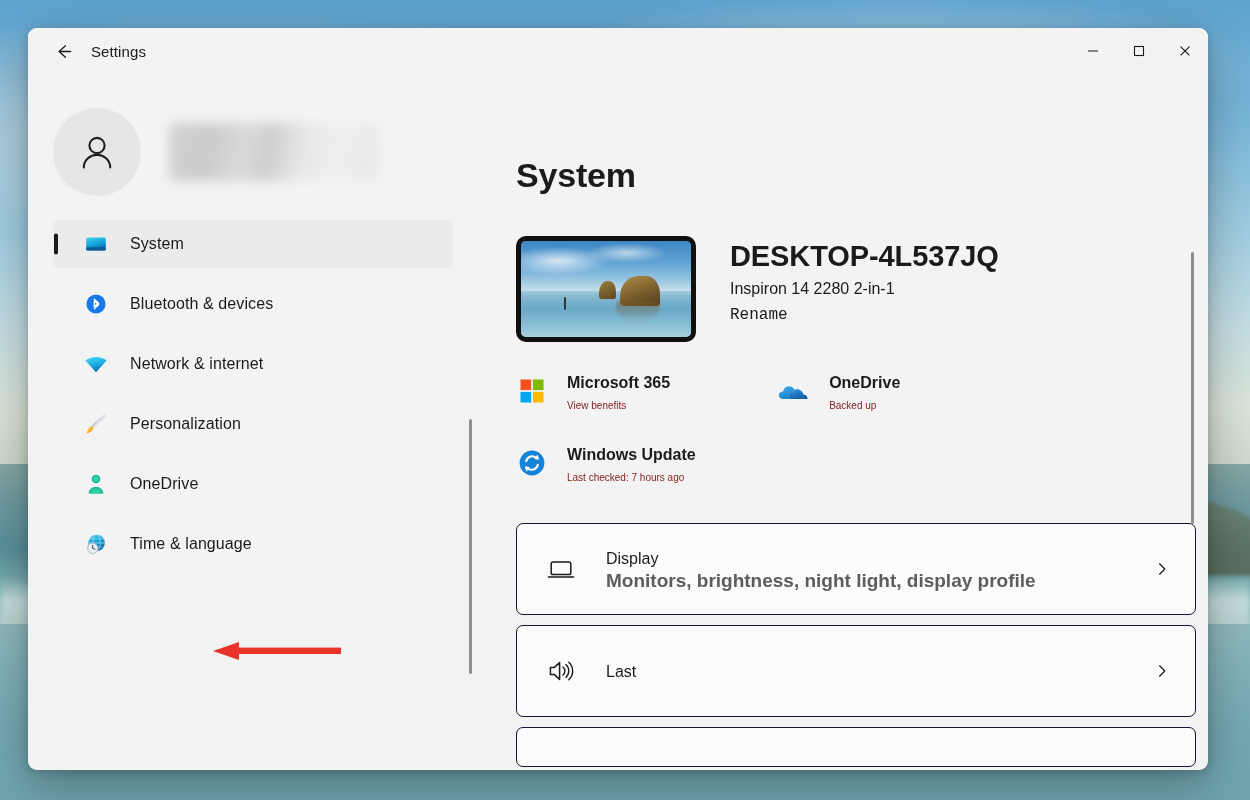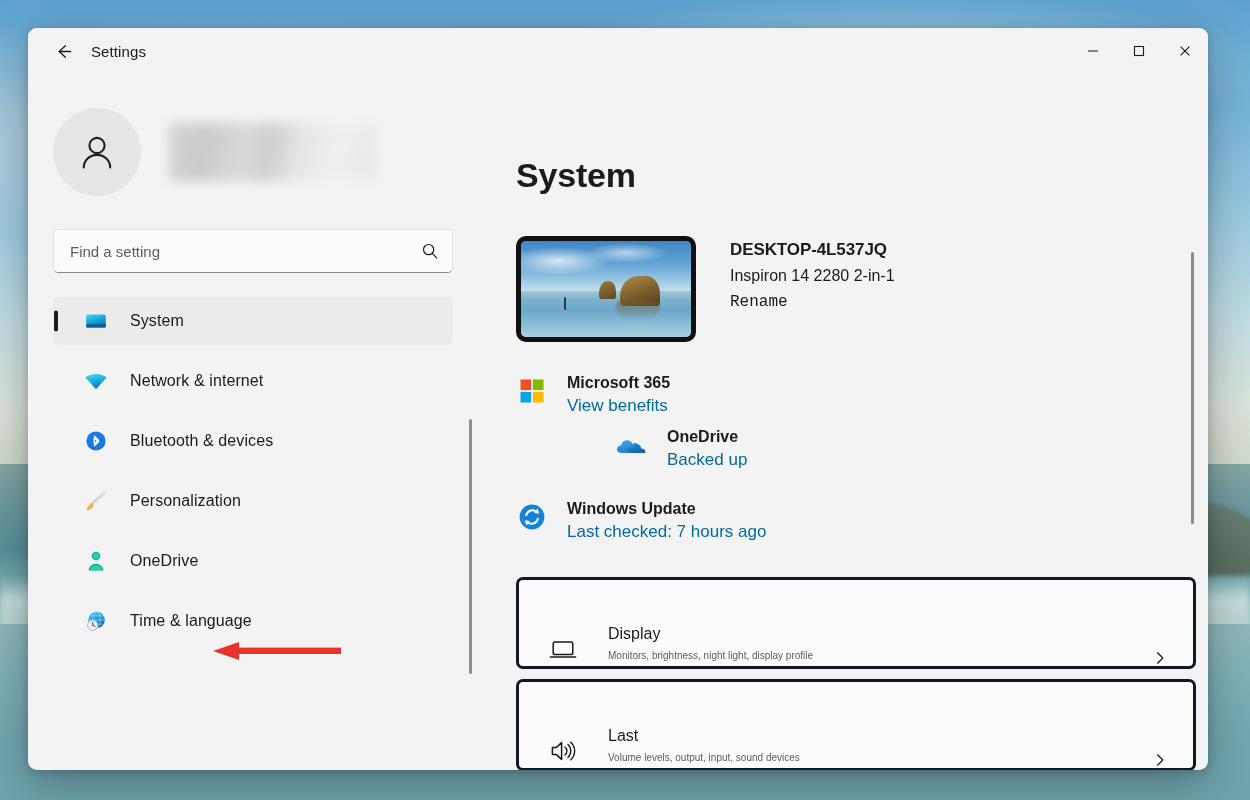--- a/index.html
+++ b/index.html
@@ -308,21 +308,21 @@
   }
   .thumb-person {
     position: absolute; left: 25%; top: 58%;
     width: 2px; height: 13px;
     background: #2b3a42;
     border-radius: 1px;
   }
 
   #device-info { margin-left: 34px; padding-top: 4px; }
   #device-name {
-    font-size: 17px;
+    font-size: 29px;
     font-weight: bold;
     color: #1b1b1b;
     letter-spacing: -.1px;
   }
   #device-model {
     margin-top: 7px;
     font-size: 16px;
     color: #1b1b1b;
   }
   #device-rename {
@@ -331,21 +331,21 @@
     color: #1b1b1b;
     cursor: pointer;
     display: inline-block;
     font-family: Liberation Mono, monospace;
   }
 
   #quick-links {
     margin-top: 25px;
     width: 660px;
   }
-  .ql-row { display: flex; flex-direction: column; }
+  .ql-row { display: flex; }
   .ql-item {
     display: flex;
     align-items: flex-start;
     cursor: pointer;
     padding: 6px 8px 6px 0;
     border-radius: 5px;
   }
   .ql-icon {
     width: 32px; height: 32px;
     flex: 0 0 32px;
@@ -354,58 +354,59 @@
   }
   .ql-text { margin-left: 19px; }
   .ql-title {
     font-size: 16px;
     font-weight: bold;
     color: #1b1b1b;
     line-height: 20px;
   }
   .ql-sub {
     margin-top: 3px;
-    font-size: 17px;
-    color: #0369a1;
+    font-size: 10px;
+    color: #7f1d1d;
     line-height: 19px;
   }
   #ql-onedrive { margin-left: 100px; }
   #ql-winupdate { margin-top: 18px; }
 
   #settings-cards {
     margin-top: 30px;
     width: 680px;
   }
   .card {
     background: #fbfbfb;
-    border: 3px solid #0f172a;
+    border: 1px solid #0f172a;
     border-radius: 7px;
     height: 92px;
     display: flex;
-    align-items: flex-end;
+    align-items: center;
     padding: 0 22px 0 27px;
     margin-bottom: 10px;
     cursor: pointer;
   }
   .card-icon {
     width: 34px; height: 34px;
     flex: 0 0 34px;
     display: flex; align-items: center; justify-content: center;
   }
   .card-text { margin-left: 28px; flex: 1 1 auto; }
   .card-title {
     font-size: 16px;
     color: #1b1b1b;
     line-height: 21px;
   }
   .card-sub {
     margin-top: 2px;
-    font-size: 10px;
+    font-size: 19px;
     color: #5d5d5d;
     line-height: 20px;
+    font-weight: bold;
   }
   .card-chevron {
     flex: 0 0 22px;
     display: flex; align-items: center; justify-content: center;
   }
   .card.partial { height: 40px; overflow: hidden; }
 
   #content-scrollbar {
     position: absolute;
     right: 14px;
@@ -484,29 +485,20 @@
         <div id="account-block">
           <div id="avatar">
             <svg width="46" height="46" viewBox="0 0 46 46" aria-hidden="true">
               <circle cx="23" cy="16.5" r="7.6" fill="none" stroke="#1f1f1f" stroke-width="2.1"></circle>
               <path d="M9.8 38.5 a13.2 12.6 0 0 1 26.4 0" fill="none" stroke="#1f1f1f" stroke-width="2.1" stroke-linecap="round"></path>
             </svg>
           </div>
           <div id="account-name-blur"></div>
         </div>
 
-        <div id="search-box">
-          <input id="search-input" type="text" placeholder="Find a setting" style="">
-          <span id="search-icon-wrap">
-            <svg width="18" height="18" viewBox="0 0 18 18" aria-hidden="true">
-              <circle cx="7.6" cy="7.6" r="5.1" fill="none" stroke="#1b1b1b" stroke-width="1.2"></circle>
-              <line x1="11.3" y1="11.3" x2="15.6" y2="15.9" stroke="#1b1b1b" stroke-width="1.2" stroke-linecap="round"></line>
-            </svg>
-          </span>
-        </div>
 
         <div id="nav-list">
 
           <div class="nav-item selected">
             <span class="nav-icon">
               <svg width="24" height="24" viewBox="0 0 24 24" aria-hidden="true">
                 <defs>
                   <linearGradient id="gSys" x1="0" y1="0" x2="0.4" y2="1">
                     <stop offset="0%" stop-color="#45d3f2"></stop>
                     <stop offset="55%" stop-color="#15a7dd"></stop>
@@ -515,42 +507,42 @@
                 </defs>
                 <rect x="2.2" y="5.4" width="19.6" height="13.2" rx="1.5" fill="url(#gSys)"></rect>
                 <rect x="2.2" y="15.2" width="19.6" height="3.4" rx="1.1" fill="#0d5c96"></rect>
               </svg>
             </span>
             <span class="nav-label">System</span>
           </div>
 
           <div class="nav-item">
             <span class="nav-icon">
+              <svg width="24" height="24" viewBox="0 0 24 24" aria-hidden="true">
+                <circle cx="12" cy="12" r="9.6" fill="#1878e6"></circle>
+                <path d="M10.3 7.3 L14.6 11.2 L10.3 14.6 L10.3 9.1 L14.6 12.8 L10.3 16.7" fill="none" stroke="#ffffff" stroke-width="1.35" stroke-linecap="round" stroke-linejoin="round"></path>
+              </svg>
+            </span>
+            <span class="nav-label">Bluetooth &amp; devices</span>
+          </div>
+
+          <div class="nav-item">
+            <span class="nav-icon">
               <svg width="26" height="26" viewBox="0 0 26 26" aria-hidden="true">
                 <defs>
                   <linearGradient id="gWifi" x1="0" y1="0" x2="0.3" y2="1">
                     <stop offset="0%" stop-color="#4fd8f5"></stop>
                     <stop offset="60%" stop-color="#17a9e0"></stop>
                     <stop offset="100%" stop-color="#0d74b5"></stop>
                   </linearGradient>
                 </defs>
                 <path d="M2.4 9.6 C7.6 4.7 18.4 4.7 23.6 9.6 L13 21.2 Z" fill="url(#gWifi)"></path>
               </svg>
             </span>
             <span class="nav-label">Network &amp; internet</span>
-          </div>
-
-          <div class="nav-item">
-            <span class="nav-icon">
-              <svg width="24" height="24" viewBox="0 0 24 24" aria-hidden="true">
-                <circle cx="12" cy="12" r="9.6" fill="#1878e6"></circle>
-                <path d="M10.3 7.3 L14.6 11.2 L10.3 14.6 L10.3 9.1 L14.6 12.8 L10.3 16.7" fill="none" stroke="#ffffff" stroke-width="1.35" stroke-linecap="round" stroke-linejoin="round"></path>
-              </svg>
-            </span>
-            <span class="nav-label">Bluetooth &amp; devices</span>
           </div>
 
           <div class="nav-item">
             <span class="nav-icon">
               <svg width="26" height="26" viewBox="0 0 26 26" aria-hidden="true">
                 <path d="M21.4 3.4 L23.0 5.0 L10.4 17.2 L8.2 15.0 Z" fill="#b9bcc2"></path>
                 <path d="M21.4 3.4 L23.0 5.0 L10.4 17.2 L9.3 16.1 Z" fill="#dfe2e6"></path>
                 <path d="M8.3 15.1 L10.5 17.3 C9.1 19.7 7.0 21.8 3.5 22.6 C4.6 19.3 5.8 17.0 8.3 15.1 Z" fill="#f59a1e"></path>
                 <path d="M8.3 15.1 L9.4 16.2 C8.3 18.3 6.7 20.4 4.0 21.8 C4.9 19.2 6.3 16.7 8.3 15.1 Z" fill="#fbbf4a"></path>
               </svg>
@@ -709,21 +701,20 @@
             <span class="card-icon">
               <svg width="30" height="30" viewBox="0 0 30 30" aria-hidden="true">
                 <path d="M4.4 11.4 L8.4 11.4 L13.6 6.6 L13.6 23.4 L8.4 18.6 L4.4 18.6 Z" fill="none" stroke="#1b1b1b" stroke-width="1.5" stroke-linejoin="round"></path>
                 <path d="M17.0 11.0 A5.2 5.2 0 0 1 17.0 19.0" fill="none" stroke="#1b1b1b" stroke-width="1.4" stroke-linecap="round"></path>
                 <path d="M19.9 8.6 A8.6 8.6 0 0 1 19.9 21.4" fill="none" stroke="#1b1b1b" stroke-width="1.4" stroke-linecap="round"></path>
                 <path d="M22.8 6.2 A12.0 12.0 0 0 1 22.8 23.8" fill="none" stroke="#1b1b1b" stroke-width="1.4" stroke-linecap="round"></path>
               </svg>
             </span>
             <span class="card-text">
               <span class="card-title" style="display:block">Last</span>
-              <span class="card-sub" style="display:block">Volume levels, output, input, sound devices</span>
             </span>
             <span class="card-chevron">
               <svg width="16" height="16" viewBox="0 0 16 16" aria-hidden="true">
                 <path d="M5.6 2.8 L10.8 8 L5.6 13.2" fill="none" stroke="#1b1b1b" stroke-width="1.25" stroke-linecap="round" stroke-linejoin="round"></path>
               </svg>
             </span>
           </div>
 
           <div class="card partial"></div>
         </div>

